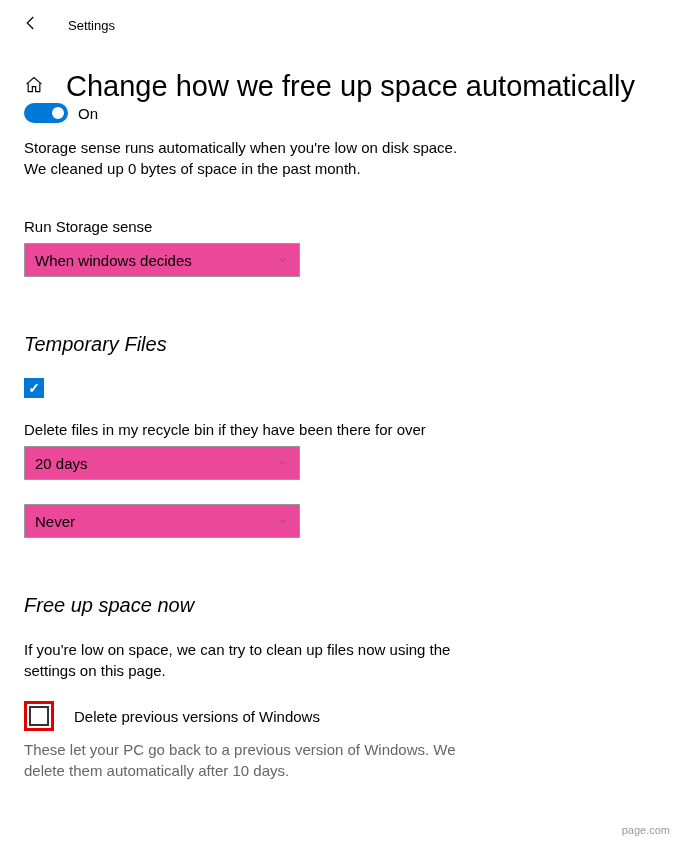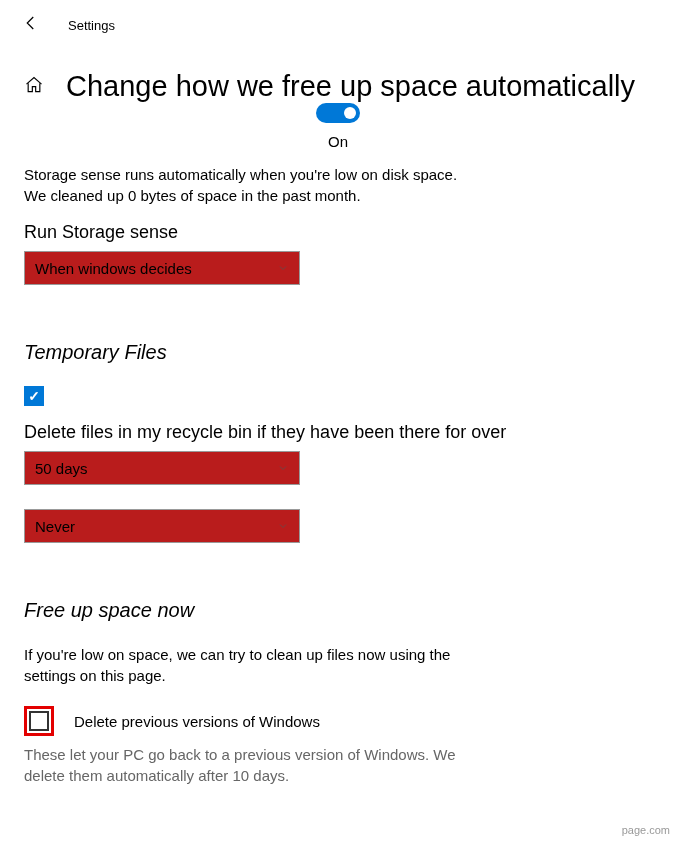--- a/index.html
+++ b/index.html
@@ -44,21 +44,20 @@
       font-weight: 400;
       margin-top: 46px;
       margin-bottom: 22px;
     }
     .section-heading.tight { margin-top: 56px; font-style: italic; }
     .toggle-row {
       display: flex;
       align-items: center;
       gap: 10px;
       margin-bottom: 14px;
-      flex-direction: column;
     }
     .toggle {
       width: 44px;
       height: 20px;
       border-radius: 10px;
       background: #0078d7;
       position: relative;
       cursor: pointer;
     }
     .toggle-knob {
@@ -69,29 +68,29 @@
       top: 4px; right: 4px;
     }
     .toggle-label { font-size: 15px; }
     .body-text {
       font-size: 15px;
       line-height: 1.4;
       margin-bottom: 10px;
     }
     .body-text.muted { color: #666666; }
     .field-label {
-      font-size: 18px;
+      font-size: 15px;
       margin-bottom: 8px;
-      margin-top: 0;
+      margin-top: 23px;
     }
     .select-box {
       width: 276px;
       height: 34px;
       border: 1px solid #999;
-      background: #b91c1c;
+      background: #ec4899;
       display: flex;
       align-items: center;
       justify-content: space-between;
       padding: 0 10px;
       font-size: 15px;
       cursor: pointer;
       margin-bottom: 24px;
     }
     .chevron svg { width: 12px; height: 12px; }
     .checkbox-row {
@@ -185,21 +184,21 @@
   </div>
 
   <h2 class="section-heading tight">Temporary Files</h2>
 
   <div class="checkbox-row">
     <div class="checkbox checked"></div>
   </div>
 
   <p class="field-label">Delete files in my recycle bin if they have been there for over</p>
   <div class="select-box">
-    <span>50 days</span>
+    <span>20 days</span>
     <span class="chevron">
       <svg viewBox="0 0 24 24" fill="none" stroke="#555" stroke-width="1.4">
           <path d="M6 9l6 6 6-6"></path>
         </svg>
     </span>
   </div>
 
   <div class="select-box">
     <span>Never</span>
     <span class="chevron">

